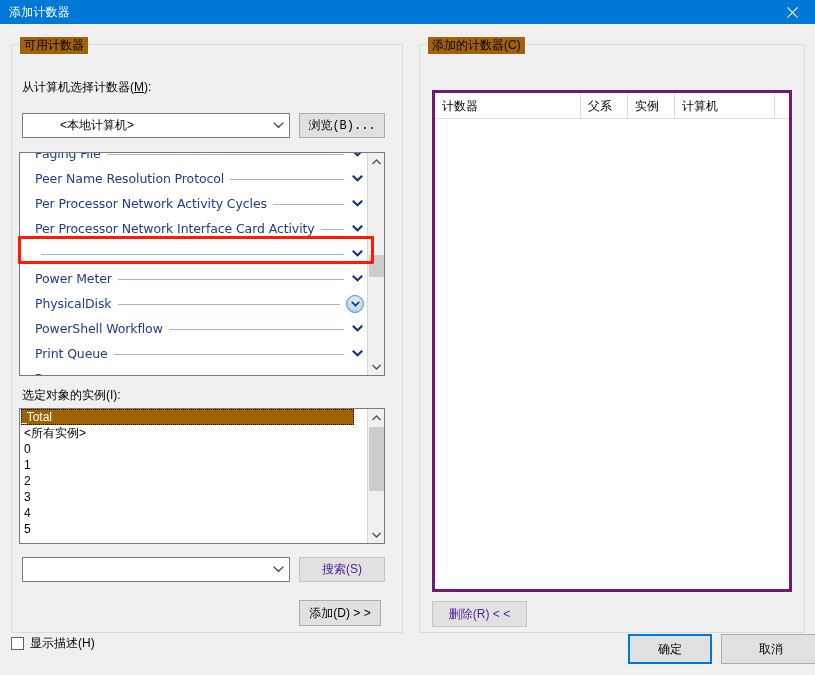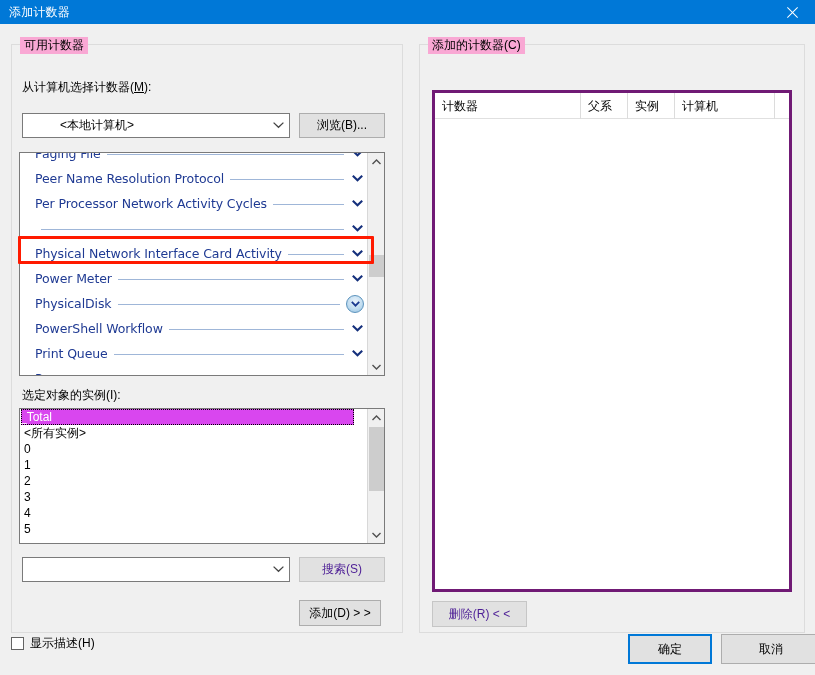--- a/index.html
+++ b/index.html
@@ -46,21 +46,21 @@
 
   
   .groupbox {
     position: absolute;
     border: 1px solid #dcdcdc;
     background: transparent;
   }
   .groupbox-title {
     position: absolute;
     top: -8px; left: 8px;
-    background: #f9a8d4;
+    background: #a16207;
     padding: 0 4px;
     font-size: 12px;
     color: #000;
     white-space: nowrap;
   }
   #group-available { left: 11px; top: 20px; width: 392px; height: 589px; }
   #group-added     { left: 419px; top: 20px; width: 386px; height: 589px; }
 
   
   .field-label {
@@ -193,21 +193,21 @@
   .inst-row {
     height: 16px;
     line-height: 16px;
     padding-left: 4px;
     font-size: 12px;
     color: #000;
     white-space: nowrap;
     font-family: "Liberation Sans", "DejaVu Sans", sans-serif;
   }
   .inst-row.selected {
-    background: #d946ef;
+    background: #a16207;
     color: #ffffff;
     margin-left: 1px;
     margin-right: 14px;
     padding-left: 3px;
     outline: 1px dotted #000;
     outline-offset: -1px;
   }
   .inst-row.selected .inst-clip {
     display: inline-block;
     margin-left: -4px;
@@ -289,21 +289,21 @@
 
   <div class="combo" style="left:22px; top:89px; width:268px; height:25px;padding-left:32px;">
     <span class="combo-value">&lt;本地计算机&gt;</span>
     <span class="combo-arrow">
       <svg width="11" height="7" viewBox="0 0 11 7">
           <path d="M0.6,0.6 L5.5,5.3 L10.4,0.6" fill="none" stroke="#444" stroke-width="1.3"></path>
         </svg>
     </span>
   </div>
 
-  <div class="btn" style="left:299px; top:89px; width:86px; height:25px;">浏览(B)...</div>
+  <div class="btn" style="left:299px; top:89px; width:86px; height:25px;font-family:Liberation Mono, monospace;">浏览(B)...</div>
 
   <div class="listbox" id="counter-list">
     <div class="counter-rows">
         <div class="counter-row">
           <span class="counter-name">Paging File</span>
           <span class="counter-rule"></span>
           <span class="chev-plain">
             <svg width="11" height="7" viewBox="0 0 11 7">
               <path d="M0.8,0.8 L5.5,5.3 L10.2,0.8" fill="none" stroke="#15307c" stroke-width="2.1"></path>
             </svg>
@@ -321,29 +321,29 @@
         <div class="counter-row">
           <span class="counter-name">Per Processor Network Activity Cycles</span>
           <span class="counter-rule"></span>
           <span class="chev-plain">
             <svg width="11" height="7" viewBox="0 0 11 7">
               <path d="M0.8,0.8 L5.5,5.3 L10.2,0.8" fill="none" stroke="#15307c" stroke-width="2.1"></path>
             </svg>
           </span>
         </div>
         <div class="counter-row">
-          <span class="counter-rule"></span>
-          <span class="chev-plain">
-            <svg width="11" height="7" viewBox="0 0 11 7">
-              <path d="M0.8,0.8 L5.5,5.3 L10.2,0.8" fill="none" stroke="#15307c" stroke-width="2.1"></path>
-            </svg>
-          </span>
-        </div>
-        <div class="counter-row">
-          <span class="counter-name">Physical Network Interface Card Activity</span>
+          <span class="counter-name">Per Processor Network Interface Card Activity</span>
+          <span class="counter-rule"></span>
+          <span class="chev-plain">
+            <svg width="11" height="7" viewBox="0 0 11 7">
+              <path d="M0.8,0.8 L5.5,5.3 L10.2,0.8" fill="none" stroke="#15307c" stroke-width="2.1"></path>
+            </svg>
+          </span>
+        </div>
+        <div class="counter-row">
           <span class="counter-rule"></span>
           <span class="chev-plain">
             <svg width="11" height="7" viewBox="0 0 11 7">
               <path d="M0.8,0.8 L5.5,5.3 L10.2,0.8" fill="none" stroke="#15307c" stroke-width="2.1"></path>
             </svg>
           </span>
         </div>
         <div class="counter-row">
           <span class="counter-name">Power Meter</span>
           <span class="counter-rule"></span>

